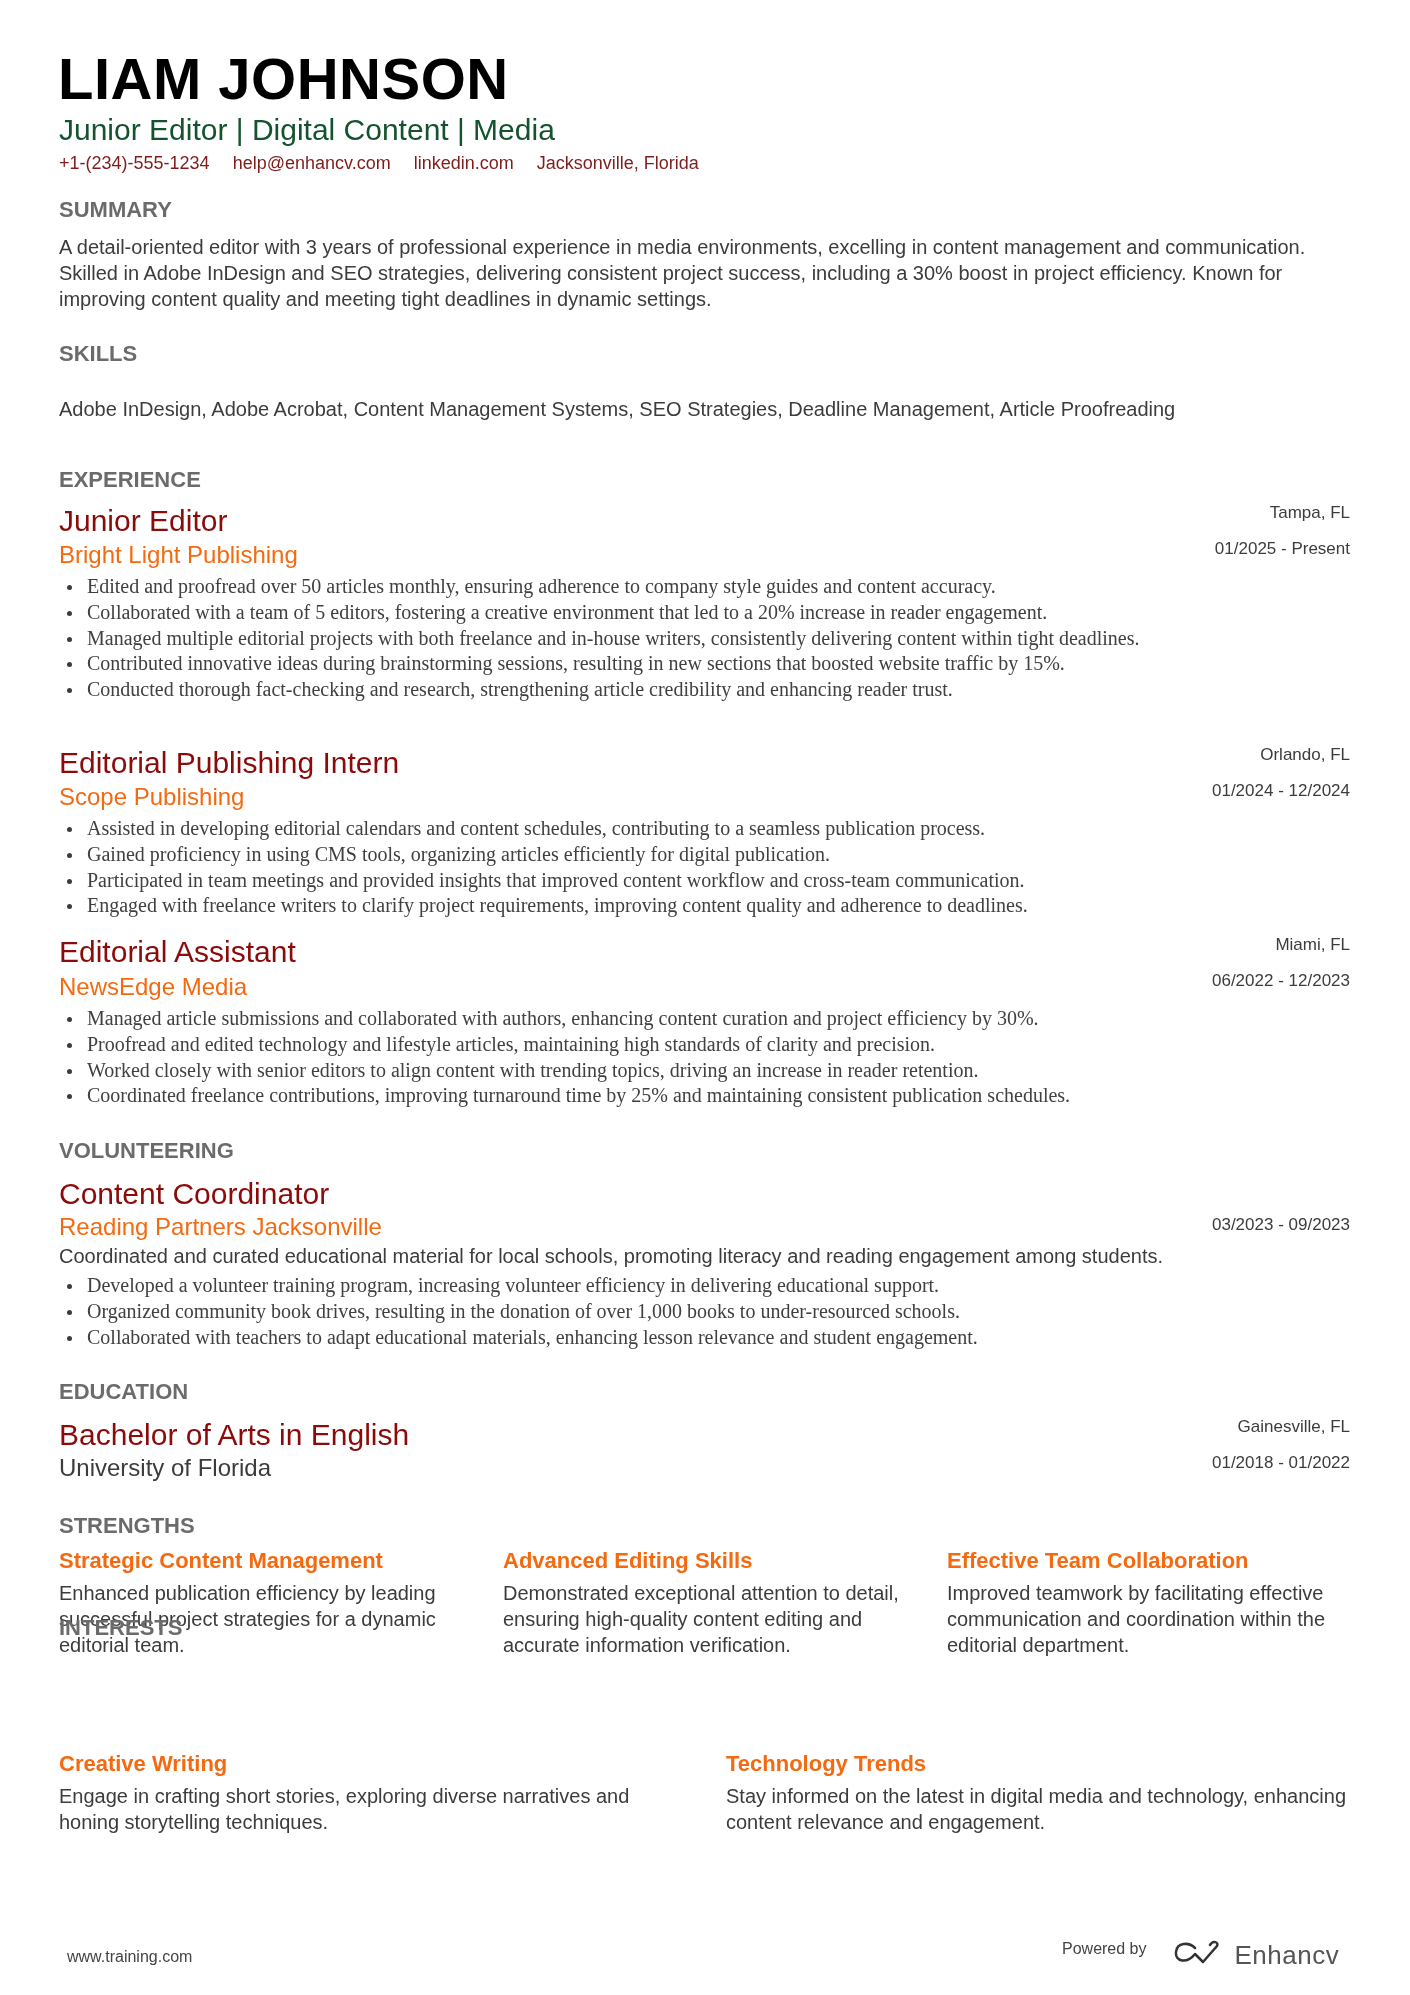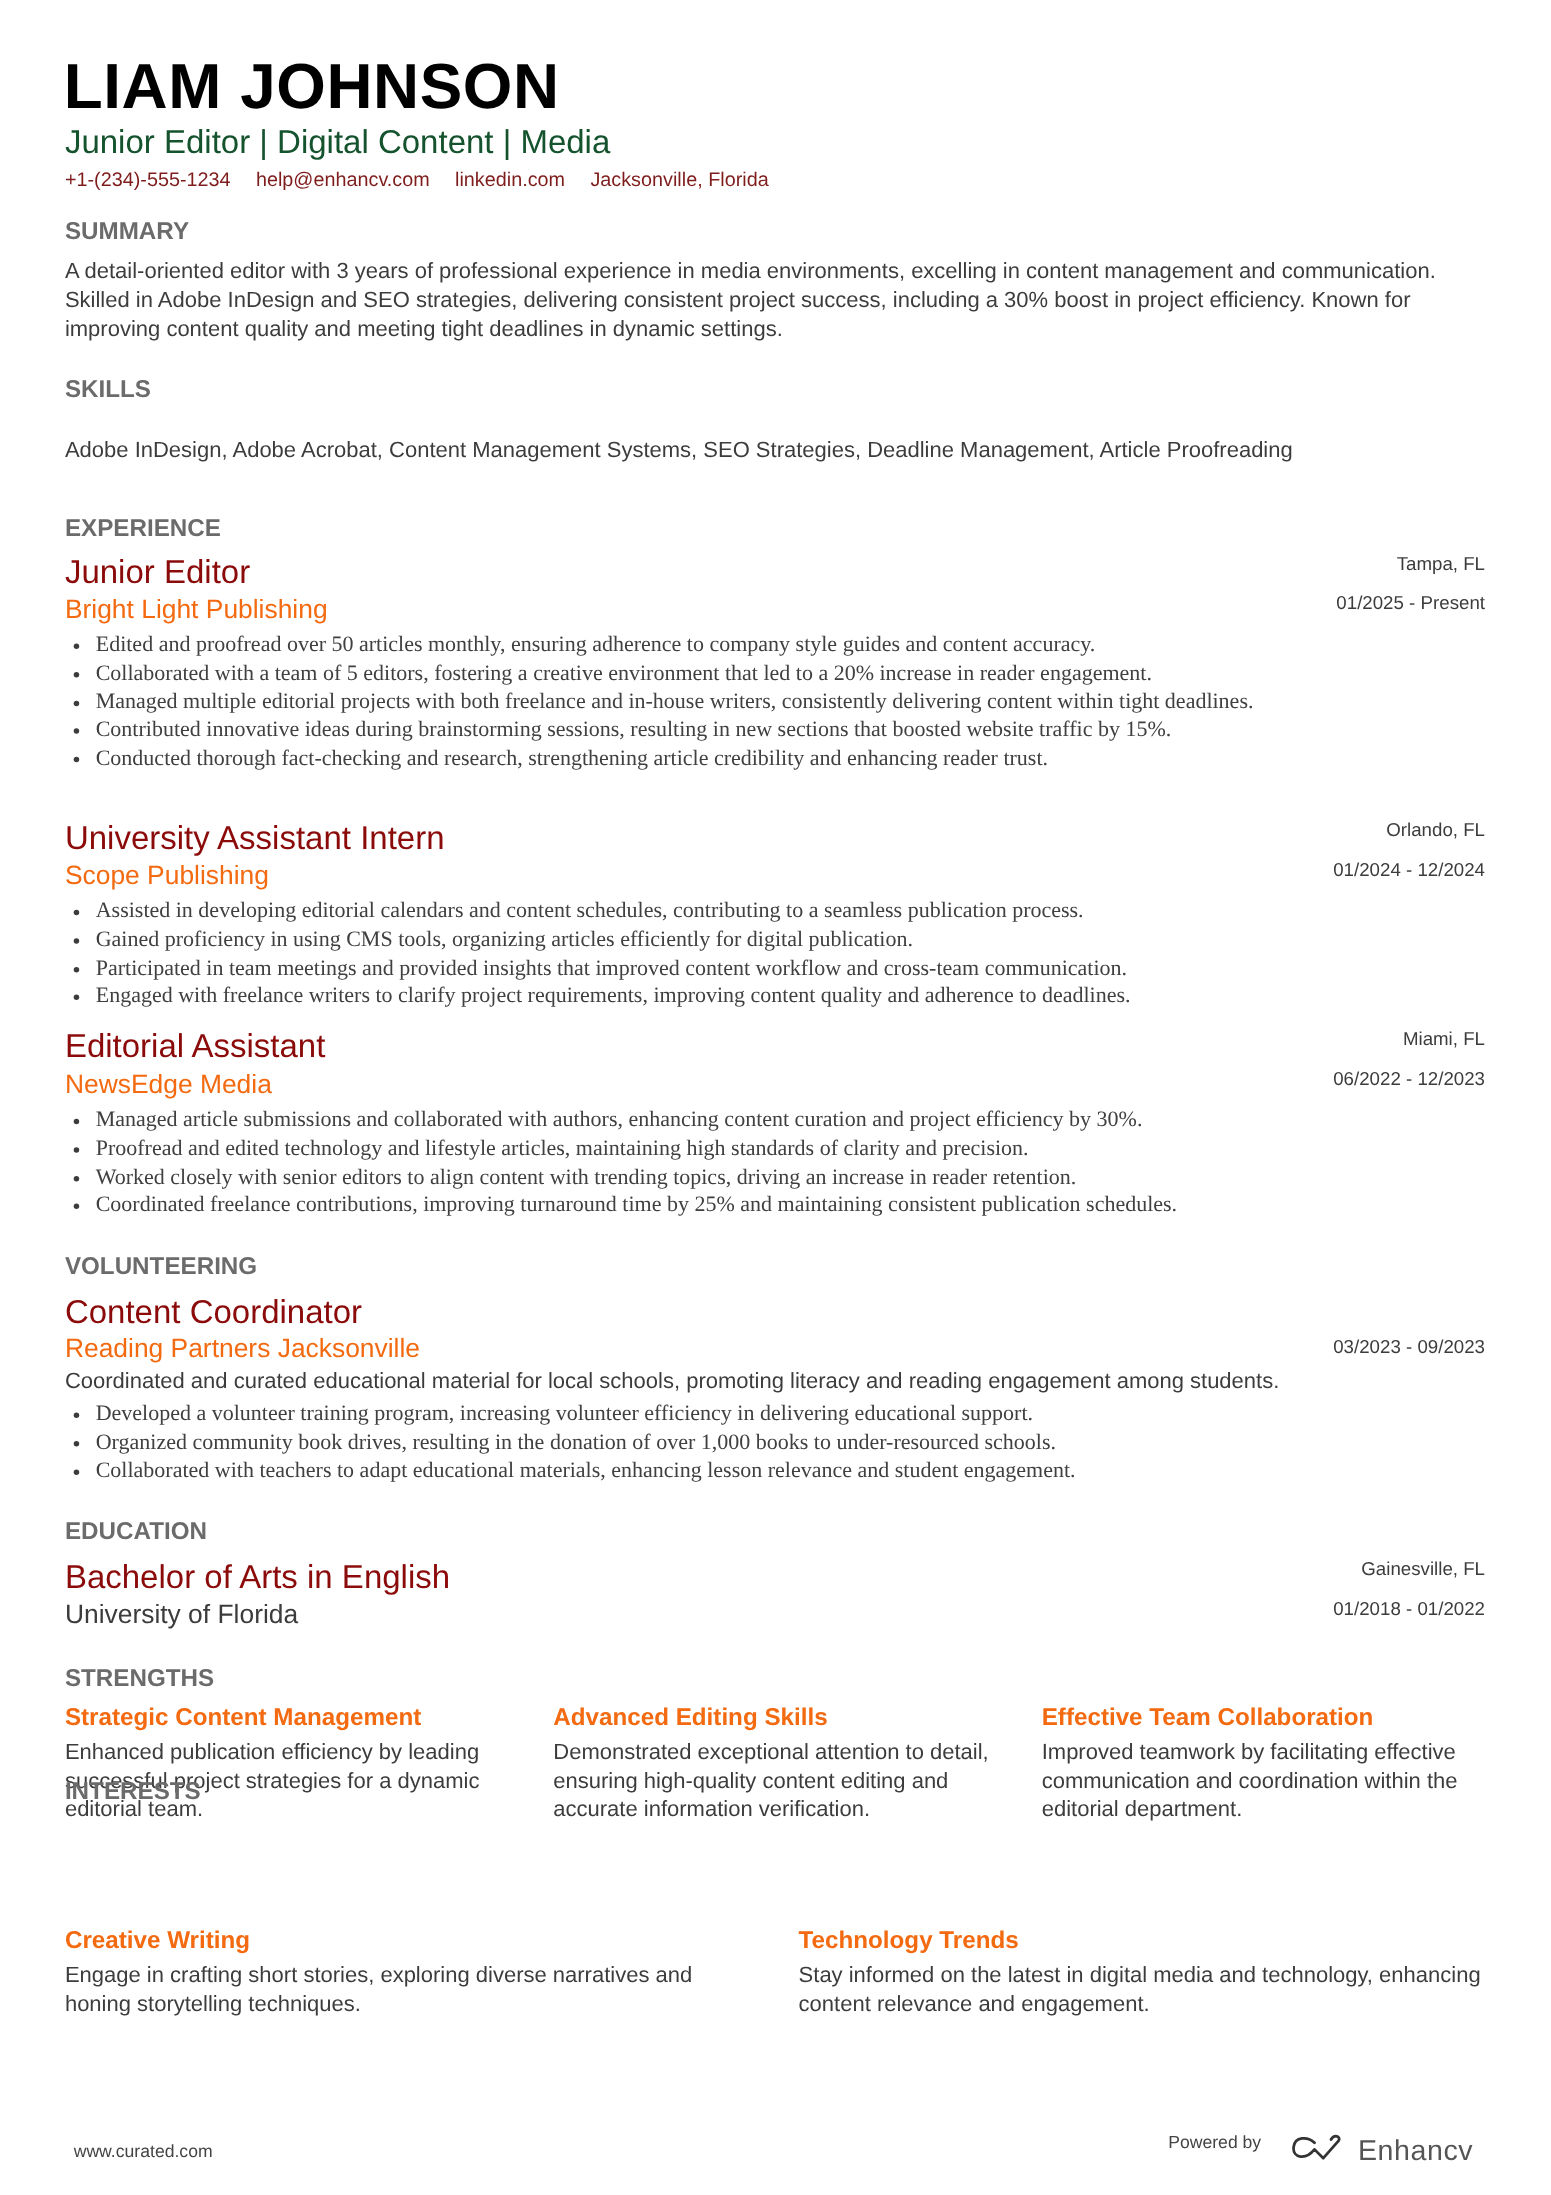--- a/index.html
+++ b/index.html
@@ -50,21 +50,21 @@
 <div class="abs company" style="top:540px">Bright Light Publishing</div>
 <div class="abs right-meta" style="top:538px">01/2025 - Present</div>
 <ul class="bullets" style="top:574px">
   <li>Edited and proofread over 50 articles monthly, ensuring adherence to company style guides and content accuracy.</li>
   <li>Collaborated with a team of 5 editors, fostering a creative environment that led to a 20% increase in reader engagement.</li>
   <li>Managed multiple editorial projects with both freelance and in-house writers, consistently delivering content within tight deadlines.</li>
   <li>Contributed innovative ideas during brainstorming sessions, resulting in new sections that boosted website traffic by 15%.</li>
   <li>Conducted thorough fact-checking and research, strengthening article credibility and enhancing reader trust.</li>
 </ul>
 
-<div class="abs role" style="top:745px">University Assistant Intern</div>
+<div class="abs role" style="top:745px">Editorial Publishing Intern</div>
 <div class="abs right-meta" style="top:744px">Orlando, FL</div>
 <div class="abs company" style="top:782px">Scope Publishing</div>
 <div class="abs right-meta" style="top:780px">01/2024 - 12/2024</div>
 <ul class="bullets" style="top:816px">
   <li>Assisted in developing editorial calendars and content schedules, contributing to a seamless publication process.</li>
   <li>Gained proficiency in using CMS tools, organizing articles efficiently for digital publication.</li>
   <li>Participated in team meetings and provided insights that improved content workflow and cross-team communication.</li>
   <li>Engaged with freelance writers to clarify project requirements, improving content quality and adherence to deadlines.</li>
 </ul>
 
@@ -113,21 +113,21 @@
 <div class="abs sec-h" style="top:1614px">INTERESTS</div>
 <div class="abs" style="left:59px; top:1750px; width:630px;">
   <div class="col-title">Creative Writing</div>
   <div class="col-desc">Engage in crafting short stories, exploring diverse narratives and honing storytelling techniques.</div>
 </div>
 <div class="abs" style="left:726px; top:1750px; width:630px;">
   <div class="col-title">Technology Trends</div>
   <div class="col-desc">Stay informed on the latest in digital media and technology, enhancing content relevance and engagement.</div>
 </div>
 
-<div class="abs footer-left">www.curated.com</div>
+<div class="abs footer-left">www.training.com</div>
 <div class="abs footer-right">
   <span class="powered">Powered by</span>
   <span>
     <svg width="50" height="26" viewBox="0 0 50 26">
       <path d="M22 8 C16 2 4 2 3 12 C2 22 14 24 22 14 L30 22 L44 6 C46 2 40 0 37 5" fill="none" stroke="#333" stroke-width="2.5" stroke-linecap="round" stroke-linejoin="round"></path>
     </svg>
   </span>
   <span class="brand">Enhancv</span>
 </div>
 

